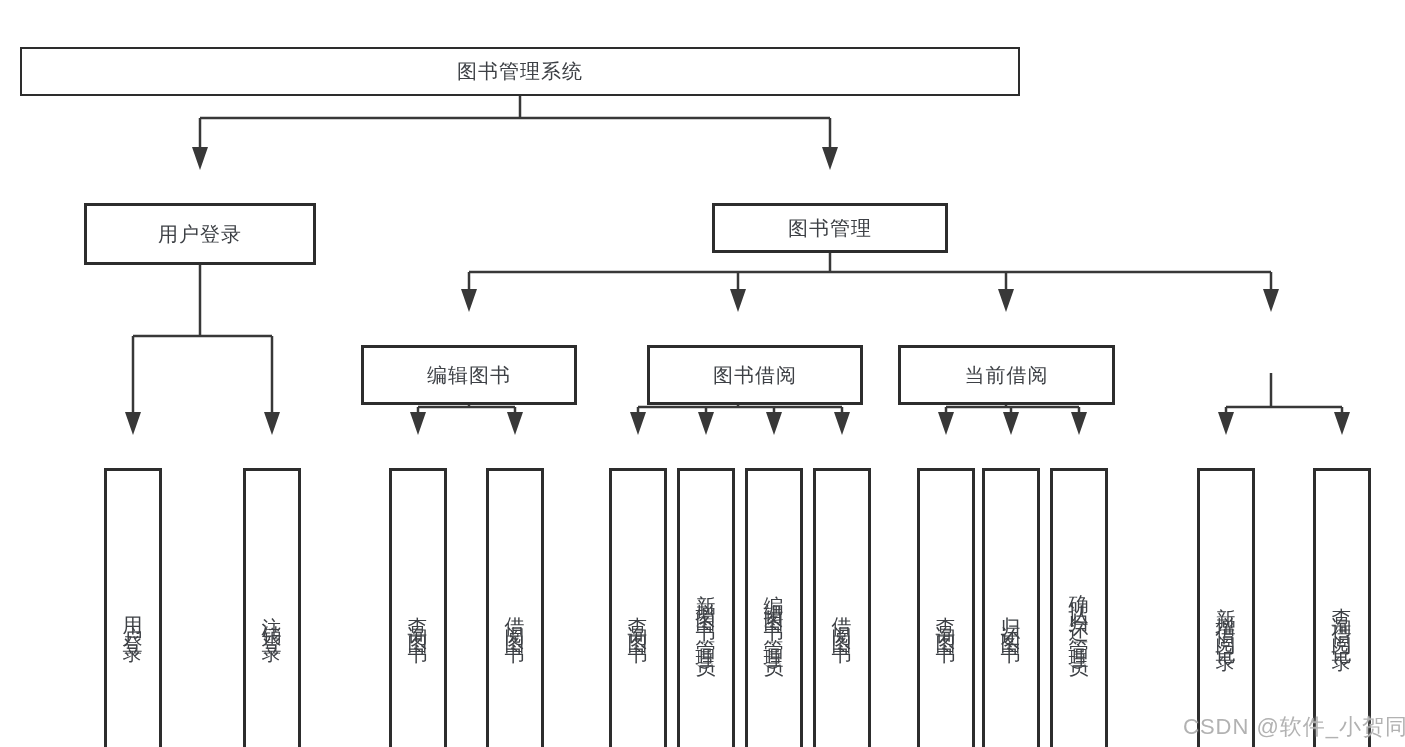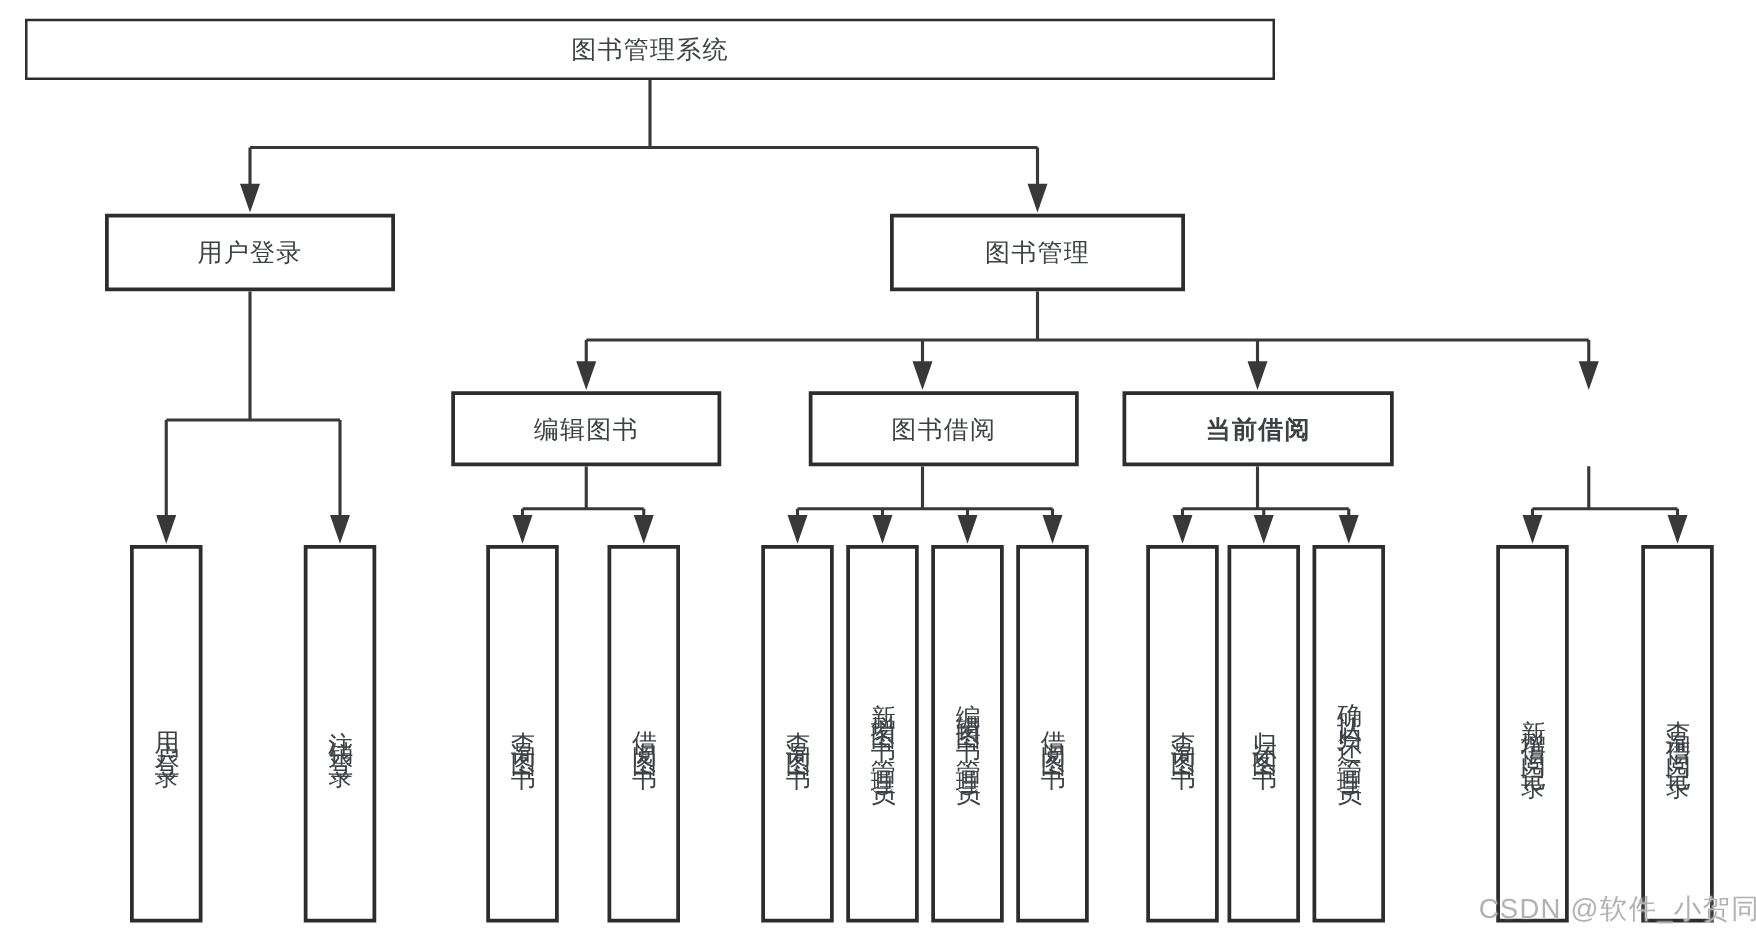--- a/index.html
+++ b/index.html
@@ -18,20 +18,21 @@
   }
   .box {
     position: absolute;
     background: #ffffff;
     border: 3px solid #2d2d2d;
     box-sizing: border-box;
     display: flex;
     align-items: center;
     justify-content: center;
     color: #3d4045;
+    margin-top: 32px;
   }
   .box.root { border-width: 2px; }
   .hlabel {
     font-size: 20px;
     letter-spacing: 1px;
     white-space: nowrap;
   }
   .leaf span.vlabel {
     writing-mode: vertical-rl;
     text-orientation: mixed;
@@ -134,31 +135,31 @@
     </g>
   </svg>
 
   <div class="box root" style="left:20px; top:15px; width:1000px; height:49px;">
     <span class="hlabel">图书管理系统</span>
   </div>
 
   <div class="box" style="left:84px; top:171px; width:232px; height:62px;">
     <span class="hlabel">用户登录</span>
   </div>
-  <div class="box" style="left:712px; top:171px; width:236px; height:62px;">
+  <div class="box" style="left:712px; top:171px; width:236px; height:50px;">
     <span class="hlabel">图书管理</span>
   </div>
 
   <div class="box" style="left:361px; top:313px; width:216px; height:60px;">
     <span class="hlabel">编辑图书</span>
   </div>
   <div class="box" style="left:647px; top:313px; width:216px; height:60px;">
     <span class="hlabel">图书借阅</span>
   </div>
-  <div class="box" style="left:898px; top:313px; width:217px; height:60px;font-weight:bold;">
+  <div class="box" style="left:898px; top:313px; width:217px; height:60px;">
     <span class="hlabel">当前借阅</span>
   </div>
 
   <div class="box leaf" style="left:104px; top:436px; width:58px; height:302px;">
     <span class="vlabel">用户登录</span>
   </div>
   <div class="box leaf" style="left:243px; top:436px; width:58px; height:302px;">
     <span class="vlabel">注销登录</span>
   </div>
 

